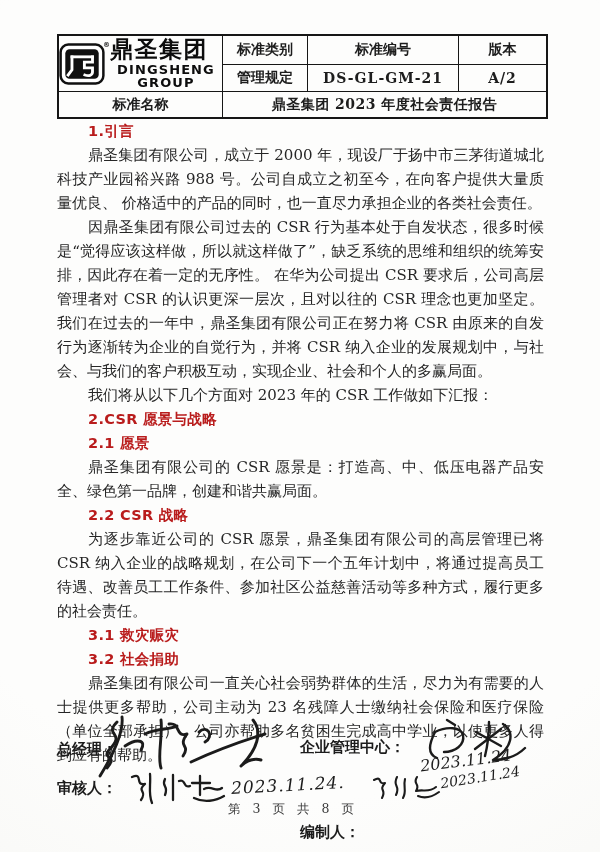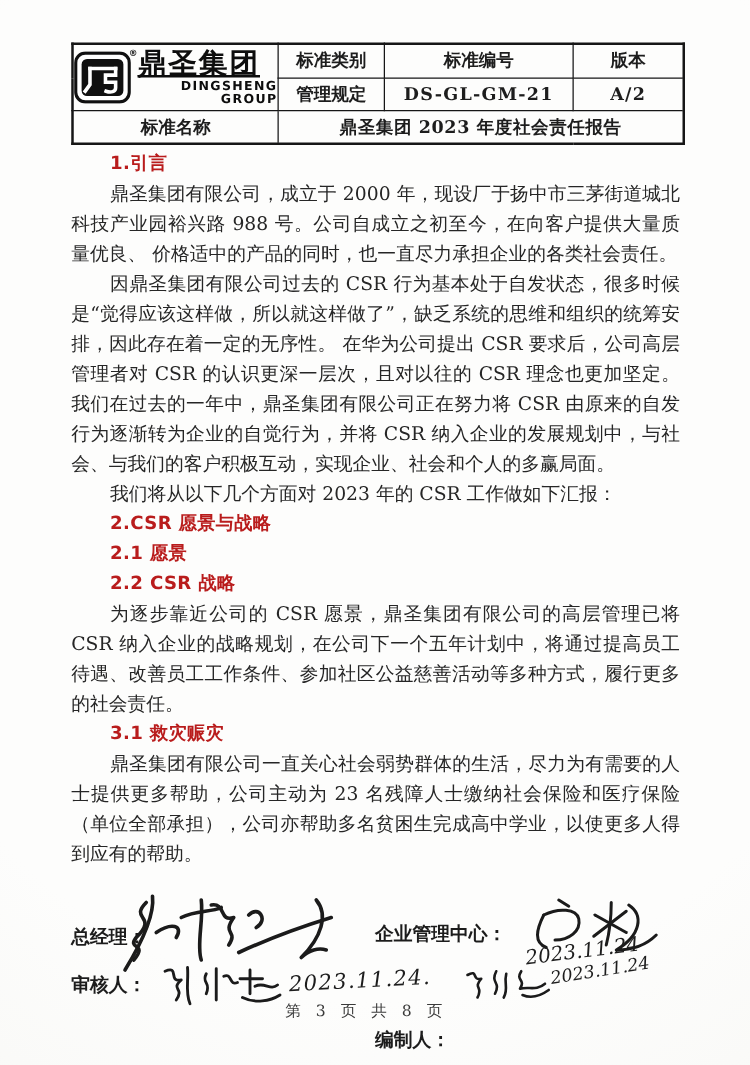--- a/index.html
+++ b/index.html
@@ -33,23 +33,23 @@
   .code-val{font-family:"DejaVu Serif","Liberation Serif",serif;letter-spacing:1px;font-weight:600;}
   .doc-title{font-size:15px;font-weight:700;color:#151515;letter-spacing:.5px;}
 
   
   .logo-wrap{display:flex;align-items:center;justify-content:center;gap:5px;padding:2px 0;}
   .logo-mark{position:relative;width:46px;height:42px;flex:0 0 auto;}
   .logo-reg{position:absolute;top:-2px;right:-5px;font-size:7px;font-weight:700;color:#111;
     font-family:"DejaVu Sans","Liberation Sans",sans-serif;}
   .logo-text{display:flex;flex-direction:column;align-items:flex-start;line-height:1;}
   .logo-cn{font-size:23px;font-weight:800;letter-spacing:1.5px;color:#0d0d0d;
-    font-family:"DejaVu Sans","Liberation Sans",sans-serif;text-decoration:underline;}
-  .logo-en{font-size:10px;font-weight:700;letter-spacing:1.1px;color:#0d0d0d;margin-top:2px;
-    font-family:"DejaVu Sans","Liberation Sans",sans-serif;text-align:right;}
+    font-family:"DejaVu Sans","Liberation Sans",sans-serif;}
+  .logo-en{font-size:13px;font-weight:700;letter-spacing:1.1px;color:#0d0d0d;margin-top:2px;
+    font-family:"DejaVu Sans","Liberation Sans",sans-serif;}
 
   
   .body-text{
     position:absolute;left:57px;top:119px;width:487px;
     font-size:15px;line-height:24px;text-align:justify;
   }
   .body-text p{margin:0;text-indent:31px;}
   .body-text .hd{
     font-weight:700;color:#b91c1c;text-align:left;
     font-family:"DejaVu Sans","Liberation Sans",sans-serif;
@@ -115,23 +115,25 @@
 </tbody>
   </table>
 
 <div class="body-text">
   <p class="hd">1.引言</p>
   <p>鼎圣集团有限公司，成立于 2000 年，现设厂于扬中市三茅街道城北科技产业园裕兴路 988 号。公司自成立之初至今，在向客户提供大量质量优良、 价格适中的产品的同时，也一直尽力承担企业的各类社会责任。</p>
   <p>因鼎圣集团有限公司过去的 CSR 行为基本处于自发状态，很多时候是“觉得应该这样做，所以就这样做了”，缺乏系统的思维和组织的统筹安排，因此存在着一定的无序性。 在华为公司提出 CSR 要求后，公司高层管理者对 CSR 的认识更深一层次，且对以往的 CSR 理念也更加坚定。我们在过去的一年中，鼎圣集团有限公司正在努力将 CSR 由原来的自发行为逐渐转为企业的自觉行为，并将 CSR 纳入企业的发展规划中，与社会、与我们的客户积极互动，实现企业、社会和个人的多赢局面。</p>
   <p>我们将从以下几个方面对 2023 年的 CSR 工作做如下汇报：</p>
   <p class="hd">2.CSR 愿景与战略</p>
   <p class="hd">2.1 愿景</p>
+  <p>鼎圣集团有限公司的 CSR 愿景是：打造高、中、低压电器产品安全、绿色第一品牌，创建和谐共赢局面。</p>
   <p class="hd">2.2 CSR 战略</p>
   <p>为逐步靠近公司的 CSR 愿景，鼎圣集团有限公司的高层管理已将 CSR 纳入企业的战略规划，在公司下一个五年计划中，将通过提高员工待遇、改善员工工作条件、参加社区公益慈善活动等多种方式，履行更多的社会责任。</p>
   <p class="hd">3.1 救灾赈灾</p>
+  <p class="hd">3.2 社会捐助</p>
   <p>鼎圣集团有限公司一直关心社会弱势群体的生活，尽力为有需要的人士提供更多帮助，公司主动为 23 名残障人士缴纳社会保险和医疗保险（单位全部承担），公司亦帮助多名贫困生完成高中学业，以使更多人得到应有的帮助。</p>
 </div>
 
 <span class="sig-label" style="left:57px;top:740px;">总经理：</span>
 <span class="sig-label" style="left:300px;top:738px;text-align:right;">企业管理中心：</span>
 <span class="sig-label" style="left:57px;top:779px;">审核人：</span>
 <span class="sig-label" style="left:300px;top:779px;margin-top:44px;">编制人：</span>
 
 <svg class="sig-svg" style="left:95px;top:710px;" width="175" height="72" viewBox="0 0 175 72" aria-label="张桂冰">
   <g stroke-width="2.9">

